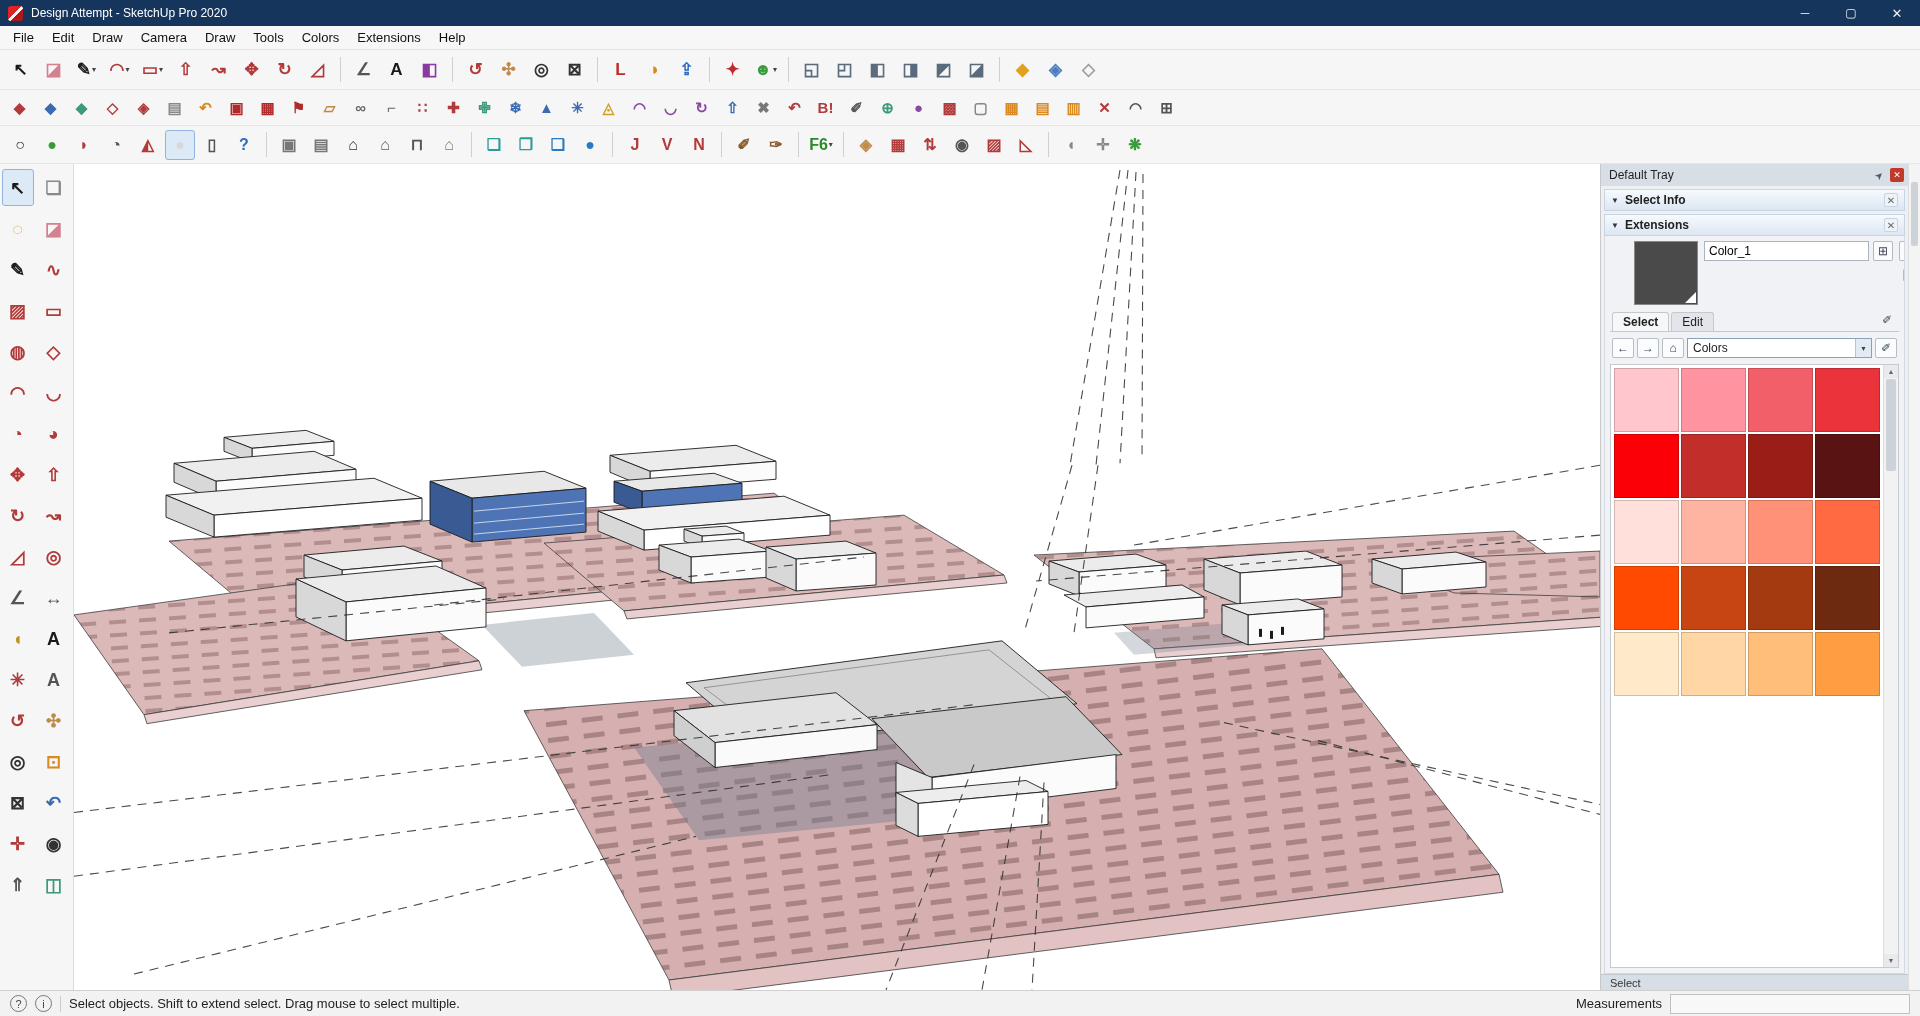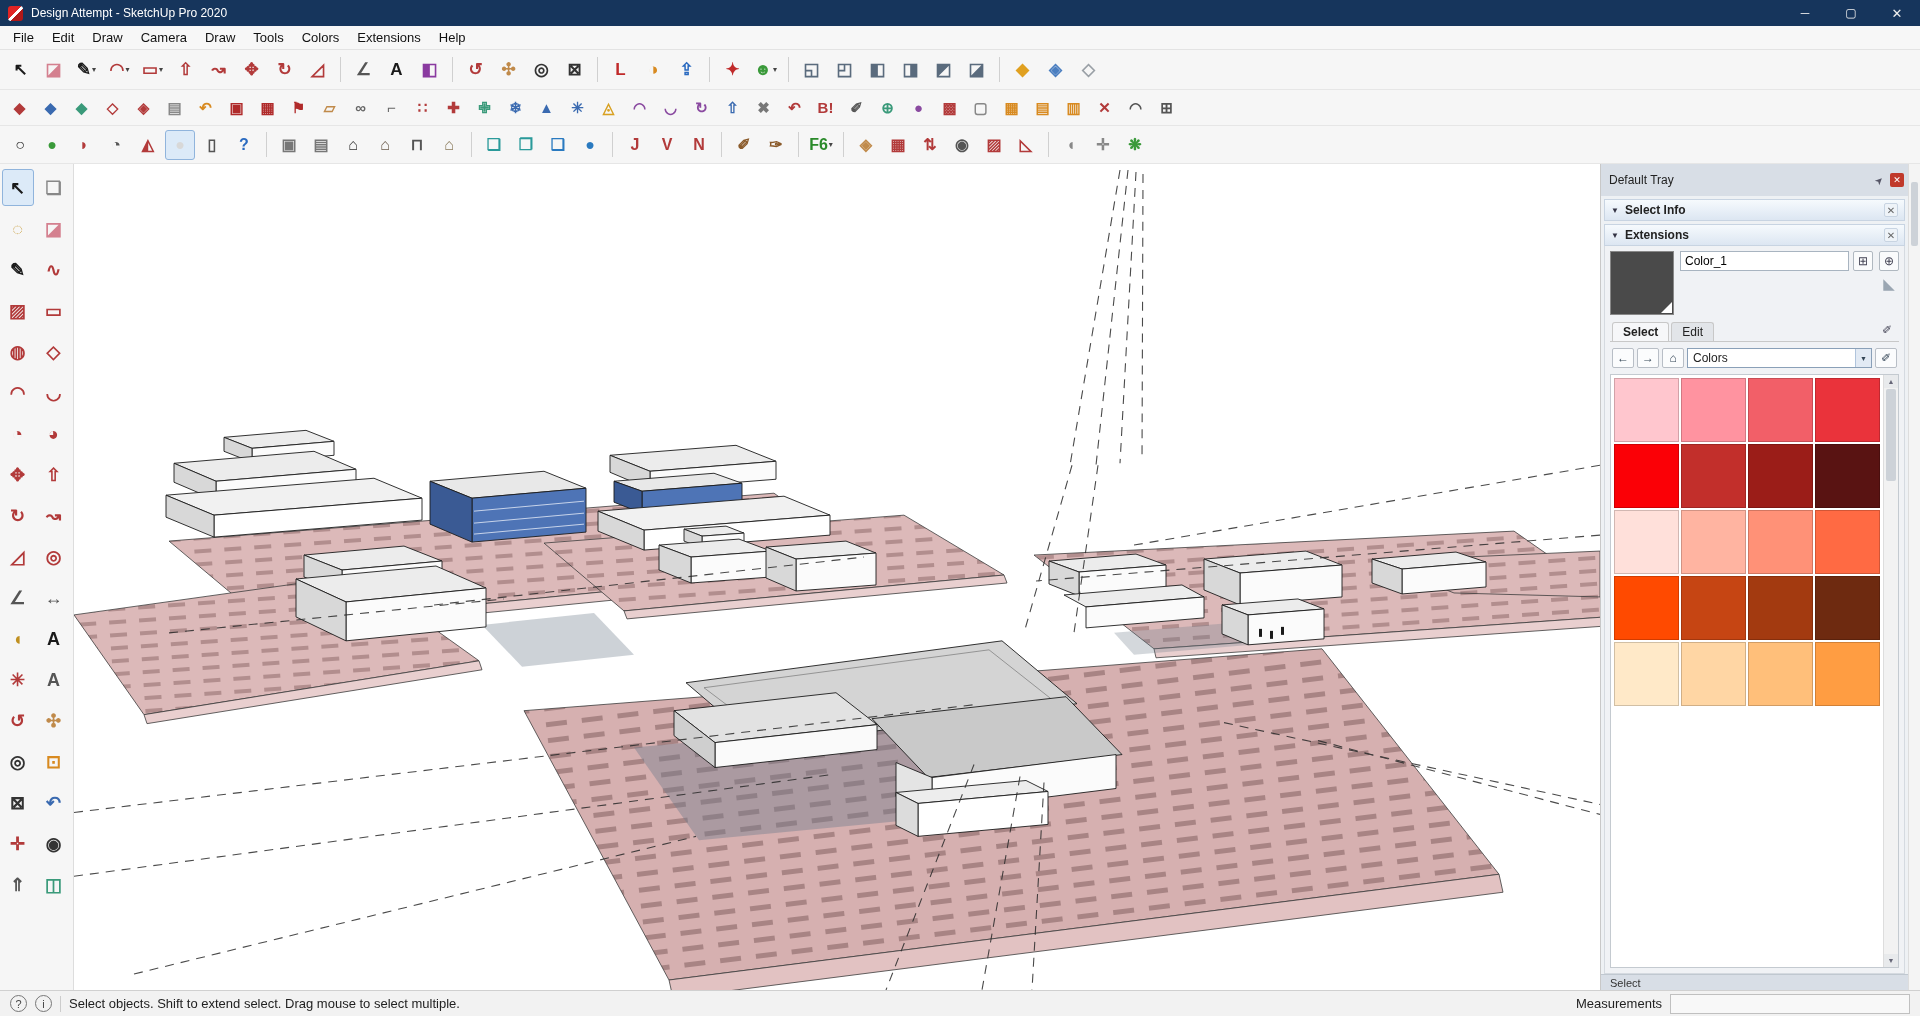--- a/index.html
+++ b/index.html
@@ -33,35 +33,35 @@
   .lefttb { width:74px; background:#f6f6f6; border-right:1px solid #ddd; display:grid; grid-template-columns:34px 34px; justify-content:center; align-content:start; gap:4px 2px; padding-top:5px; }
   .ltbtn { width:32px; height:37px; display:flex; align-items:center; justify-content:center; font-size:18px; border-radius:3px; }
   .ltbtn .glyph { font-weight:bold; line-height:1; }
   .ltbtn.pressed { background:#dceaf8; border:1px solid #90b4dc; }
 
   .viewport { flex:1; background:#ffffff; position:relative; }
   .viewport svg { display:block; width:100%; height:100%; }
 
   
   .tray { width:308px; background:#eef1f4; border-left:1px solid #c8c8c8; display:flex; flex-direction:column; font-size:12px; color:#222; }
-  .tray-header { height:32px; background:#d8dee6; display:flex; align-items:center; padding:0 4px 0 8px; flex:0 0 auto; }
+  .tray-header { height:22px; background:#d8dee6; display:flex; align-items:center; padding:0 4px 0 8px; flex:0 0 auto; }
   .tray-title { font-size:12px; }
   .pin { margin-left:auto; transform:rotate(-45deg); color:#556; font-size:10px; width:16px; text-align:center; }
   .thx { color:#fff; background:#c0392b; width:14px; height:14px; line-height:14px; text-align:center; font-size:9px; border-radius:2px; margin-left:3px; }
 
   .sec-header { height:22px; background:linear-gradient(#f6fafd,#dce6f2); border:1px solid #c8d4e2; display:flex; align-items:center; padding:0 6px; margin:3px 3px 0 3px; flex:0 0 auto; }
   .col-arrow { font-size:8px; color:#334; margin-right:6px; }
   .sec-title { font-weight:bold; font-size:12px; }
   .secx { margin-left:auto; color:#666; font-size:10px; width:14px; text-align:center; border:1px solid #c8d4e2; background:#eef3f8; height:14px; line-height:13px; border-radius:2px; }
 
   .ei-body { height:218px; background:#f0f2f5; border:1px solid #d5dae0; border-top:0; margin:0 3px; padding:9px 11px; flex:0 0 auto; }
   .ei-status { font-weight:bold; font-size:12px; color:#111; }
 
   .mat-body { flex:1; display:flex; flex-direction:column; margin:0 3px; border:1px solid #d5dae0; border-top:0; background:#f0f2f5; padding:5px; overflow:hidden; }
-  .mat-top { display:flex; gap:6px; flex:0 0 auto; }
+  .mat-top { display:flex; gap:6px; flex:0 0 auto;margin-left:24px; }
   .mat-thumb { width:64px; height:64px; border:1px solid #888; position:relative; flex:0 0 auto; }
   .mat-thumb .corner { position:absolute; right:1px; bottom:1px; width:0; height:0; border-left:11px solid transparent; border-bottom:11px solid #fff; }
   .mat-mid { flex:1; display:flex; gap:4px; align-items:flex-start; }
   .mat-name { flex:1; height:20px; border:1px solid #a8b4c0; background:#fff; font-size:12px; padding:0 4px; font-family:"Liberation Sans",sans-serif; }
   .mini { width:20px; height:20px; border:1px solid #b0b8c0; background:#fafbfc; display:flex; align-items:center; justify-content:center; font-size:12px; color:#445; border-radius:2px; flex:0 0 auto; }
   .mat-col { display:flex; flex-direction:column; gap:3px; }
   .sampletri { color:#9aa6b2; font-size:15px; border-color:transparent; background:transparent; }
 
   .mat-tabs { display:flex; align-items:flex-end; gap:2px; margin-top:7px; border-bottom:1px solid #c8c8c8; padding:0 2px; flex:0 0 auto; }
   .tab { padding:2px 10px; border:1px solid #c8c8c8; border-bottom:0; background:#e2e5e9; border-radius:3px 3px 0 0; font-size:12px; }

